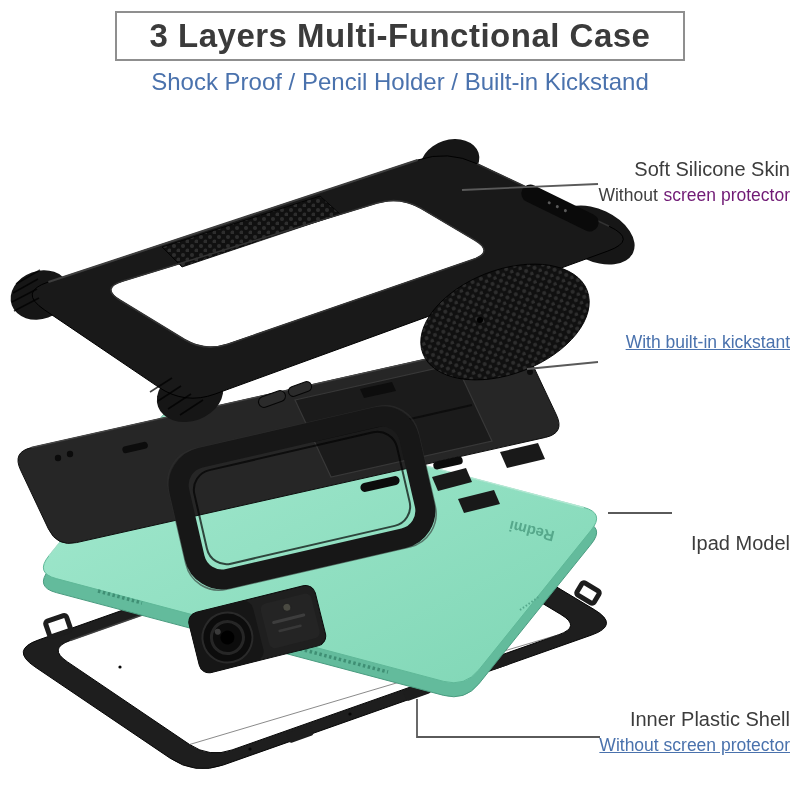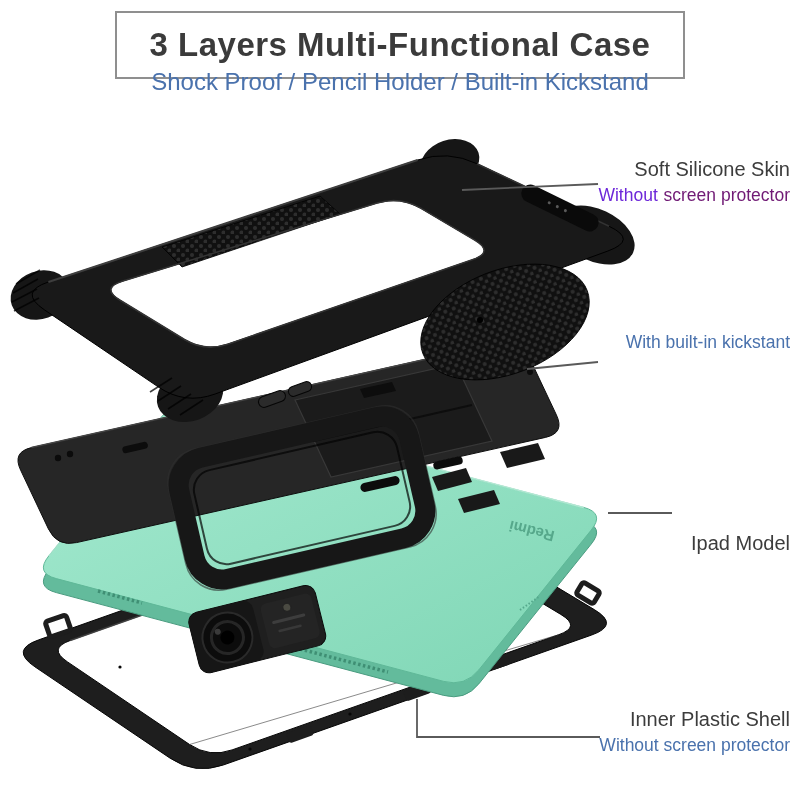--- a/index.html
+++ b/index.html
@@ -1,38 +1,38 @@
 <!DOCTYPE html>
 <html><head>
 <meta charset="utf-8">
 <style>
   html,body{margin:0;padding:0;background:#ffffff;}
   .canvas{
     position:relative;width:800px;height:800px;background:#ffffff;overflow:hidden;
     font-family:"Liberation Sans", sans-serif;
   }
   .title-box{
-    position:absolute;left:115px;top:11px;width:570px;height:68px;
+    position:absolute;left:115px;top:11px;width:570px;height:50px;
     border:2px solid #8f8f8f;display:flex;align-items:center;justify-content:center;
     box-sizing:border-box;background:#ffffff;
   }
   .title-box h1{
     margin:0;font-size:33px;font-weight:bold;color:#3b3b3b;letter-spacing:.5px;white-space:nowrap;
   }
   .subtitle{
     position:absolute;left:0;top:68px;width:100%;text-align:center;
     font-size:24px;color:#4a72ad;white-space:nowrap;
   }
   .art{position:absolute;left:0;top:0;width:800px;height:800px;}
   .anno{position:absolute;right:10px;text-align:right;white-space:nowrap;}
   .anno .t{font-size:20px;font-weight:normal;color:#3c3c3c;line-height:1.15;}
   .anno .s{font-size:17.5px;line-height:1.25;margin-top:4px;}
-  .anno .s .hl{color:#6d28d9;}
+  .anno .s .hl{color:#404040;}
   .anno .s .rest{color:#701a75;margin-left:.33em;margin-top:44px;}
-  .anno .s.blue{color:#4a72ad;}
+  .anno .s.blue{color:#4a72ad;text-decoration:underline;}
   .anno1{top:158px;}
   .anno2{top:328px;}
   .anno3{top:484px;margin-top:48px;}
   .anno4{top:708px;}
 </style>
 </head>
 <body>
 
 <div class="canvas">
 

